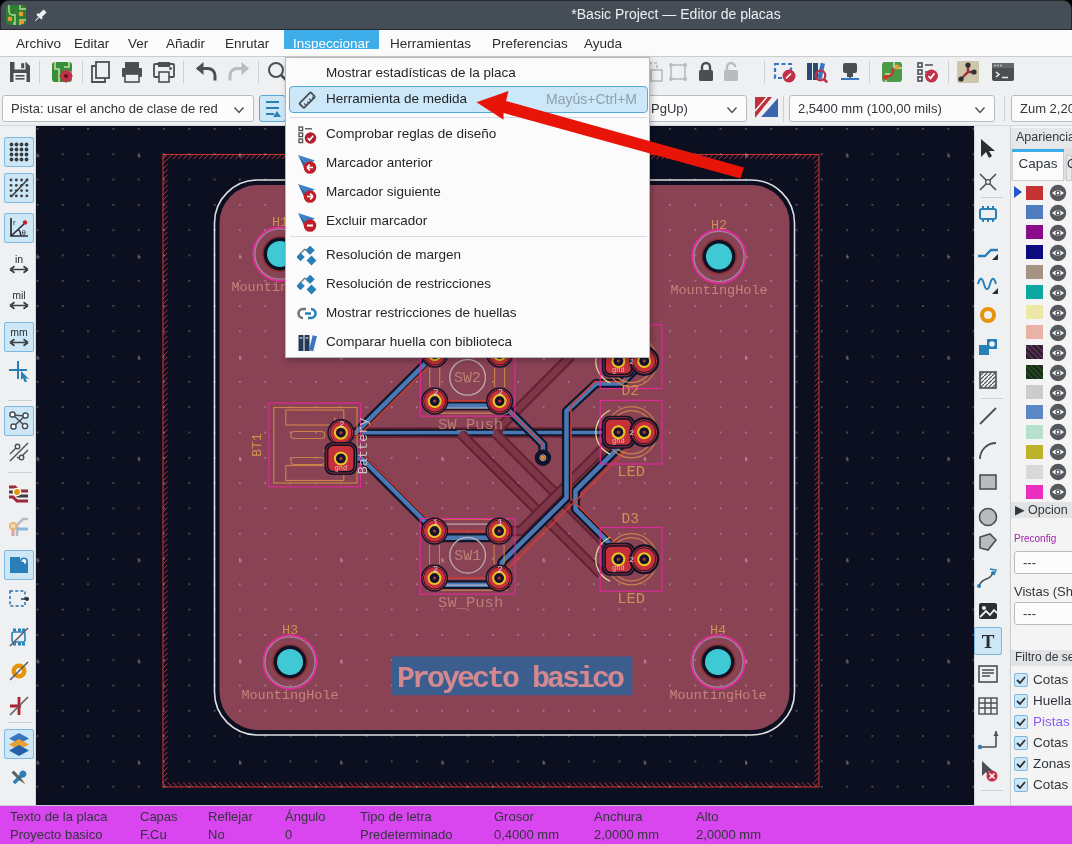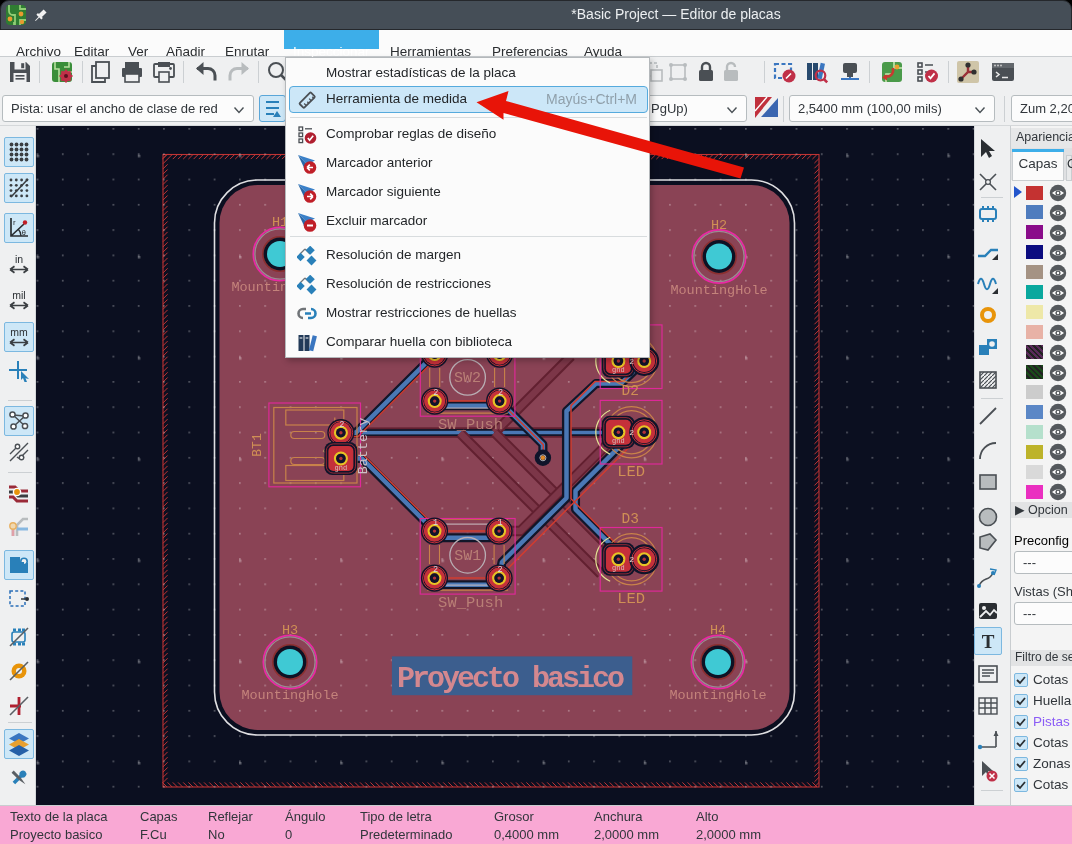--- a/index.html
+++ b/index.html
@@ -1,31 +1,31 @@
 <!DOCTYPE html>
 <html><head><meta charset="utf-8"><style>
 
 *{margin:0;padding:0;box-sizing:border-box}
 body{width:1072px;height:844px;font-family:"Liberation Sans",sans-serif;position:relative;overflow:hidden;background:#eff0f1}
 .abs{position:absolute}
 #titlebar{left:0;top:0;width:1072px;height:30px;background:#000;}
 #titlebar .bar{position:absolute;left:0;top:0;width:1072px;height:30px;background:#454e57;border-radius:9px 9px 0 0;border:1px solid #25282c}
 #titlebar .t{position:absolute;top:6px;left:0;width:1352px;text-align:center;color:#eceff1;font-size:14px}
 #menubar{left:0;top:30px;width:1072px;height:27px;background:#fbfbfb;border-bottom:1px solid #c9cdd0}
-.mi{position:absolute;top:0;height:19px;line-height:27px;font-size:13.5px;color:#2b2e31;padding:8px 9px}
+.mi{position:absolute;top:0;height:19px;line-height:27px;font-size:13.5px;color:#2b2e31;padding:0 9px}
 .mi.sel{background:#3daee9;color:#fff}
 #tb1{left:0;top:57px;width:1072px;height:35px;background:#eff0f1}
 #tb2{left:0;top:92px;width:1072px;height:34px;background:#eff0f1;border-bottom:1px solid #d5d8da}
 .dd{position:absolute;height:27px;background:#fcfcfc;border:1px solid #b6bcbf;border-radius:3px;font-size:13px;color:#31363b;line-height:25px;padding-left:8px}
 .dd .ch{position:absolute;right:6px;top:10px;width:8px;height:8px}
 .vsep{position:absolute;top:4px;width:1px;height:26px;background:#ccd0d3}
 #lefttb{left:0;top:126px;width:36px;height:679px;background:#eff0f1;border-right:1px solid #d5d8da}
 #righttb{left:974px;top:126px;width:36px;height:679px;background:#eff0f1;border-left:1px solid #d5d8da}
 #rightpanel{left:1010px;top:126px;width:62px;height:679px;background:#f4f4f4;border-left:1px solid #c9cdd0}
-#statusbar{left:0;top:805px;width:1072px;height:39px;background:#f9a8d4;border-top:1px solid #c9cdd0;font-size:13px;color:#31363b}
+#statusbar{left:0;top:805px;width:1072px;height:39px;background:#d946ef;border-top:1px solid #c9cdd0;font-size:13px;color:#31363b}
 .sbl{position:absolute;top:3px}.sbv{position:absolute;top:21px}
 .sel-ic{background:#cde7f7;border:1px solid #7cb8e0;border-radius:2px}
 #popup{left:285px;top:57px;width:365px;height:301px;background:#fbfbfb;border:1px solid #b4b8bb;box-shadow:2px 3px 6px rgba(0,0,0,0.25)}
 .pit{position:absolute;left:40px;font-size:13.5px;color:#232629;white-space:nowrap}
 .clip{white-space:nowrap;overflow:hidden}
 .pico{position:absolute;left:11px;width:20px;height:20px}
 
 </style></head><body>
 <div id="titlebar" class="abs">
     <div class="bar"></div>
@@ -833,21 +833,21 @@
     <circle cx="9" cy="9" r="1.2" fill="#fff"></circle>
   </svg>
 <div class="abs" style="left:1026px;top:484.75px;width:17px;height:14px;background:#ea2fc0"></div>
 <svg class="abs" style="left:1049px;top:483.25px" width="18" height="18">
     <circle cx="9" cy="9" r="8.2" fill="#55595d"></circle>
     <path d="M3,9 Q9,3.6 15,9 Q9,14.4 3,9 z" fill="#fff"></path>
     <circle cx="9" cy="9" r="2.6" fill="#55595d"></circle>
     <circle cx="9" cy="9" r="1.2" fill="#fff"></circle>
   </svg>
 <div class="abs clip" style="left:1011px;top:502px;width:61px;height:16px;background:#e2e3e4;font-size:12.5px;color:#31363b;padding-left:4px">▶&nbsp;Opcion</div>
-<div class="abs clip" style="left:1014px;top:533px;width:58px;font-size:13px;color:#000000">Preconfig</div>
+<div class="abs clip" style="left:1014px;top:533px;width:58px;font-size:10px;color:#a21caf">Preconfig</div>
 <div class="dd abs" style="left:1014px;top:551px;width:70px;height:23px;line-height:21px">---</div>
 <div class="abs clip" style="left:1014px;top:584px;width:58px;font-size:13px;color:#31363b">Vistas (Sh</div>
 <div class="dd abs" style="left:1014px;top:602px;width:70px;height:23px;line-height:21px">---</div>
 <div class="abs clip" style="left:1011px;top:650px;width:61px;height:16px;background:#e2e3e4;font-size:12px;color:#31363b;padding-left:4px">Filtro de sel</div>
 <div class="abs" style="left:1014px;top:673px;width:14px;height:14px;background:#cde7f7;border:1px solid #7cb8e0;border-radius:2px"></div>
 <svg class="abs" style="left:1015px;top:674px" width="12" height="12">
     <path d="M2,6 l3,3 5,-6" stroke="#2a2e32" stroke-width="1.8" fill="none"></path>
   </svg>
 <div class="abs" style="left:1033px;top:672px;font-size:13.5px;color:#31363b">Cotas</div>
 <div class="abs" style="left:1014px;top:694px;width:14px;height:14px;background:#cde7f7;border:1px solid #7cb8e0;border-radius:2px"></div>

